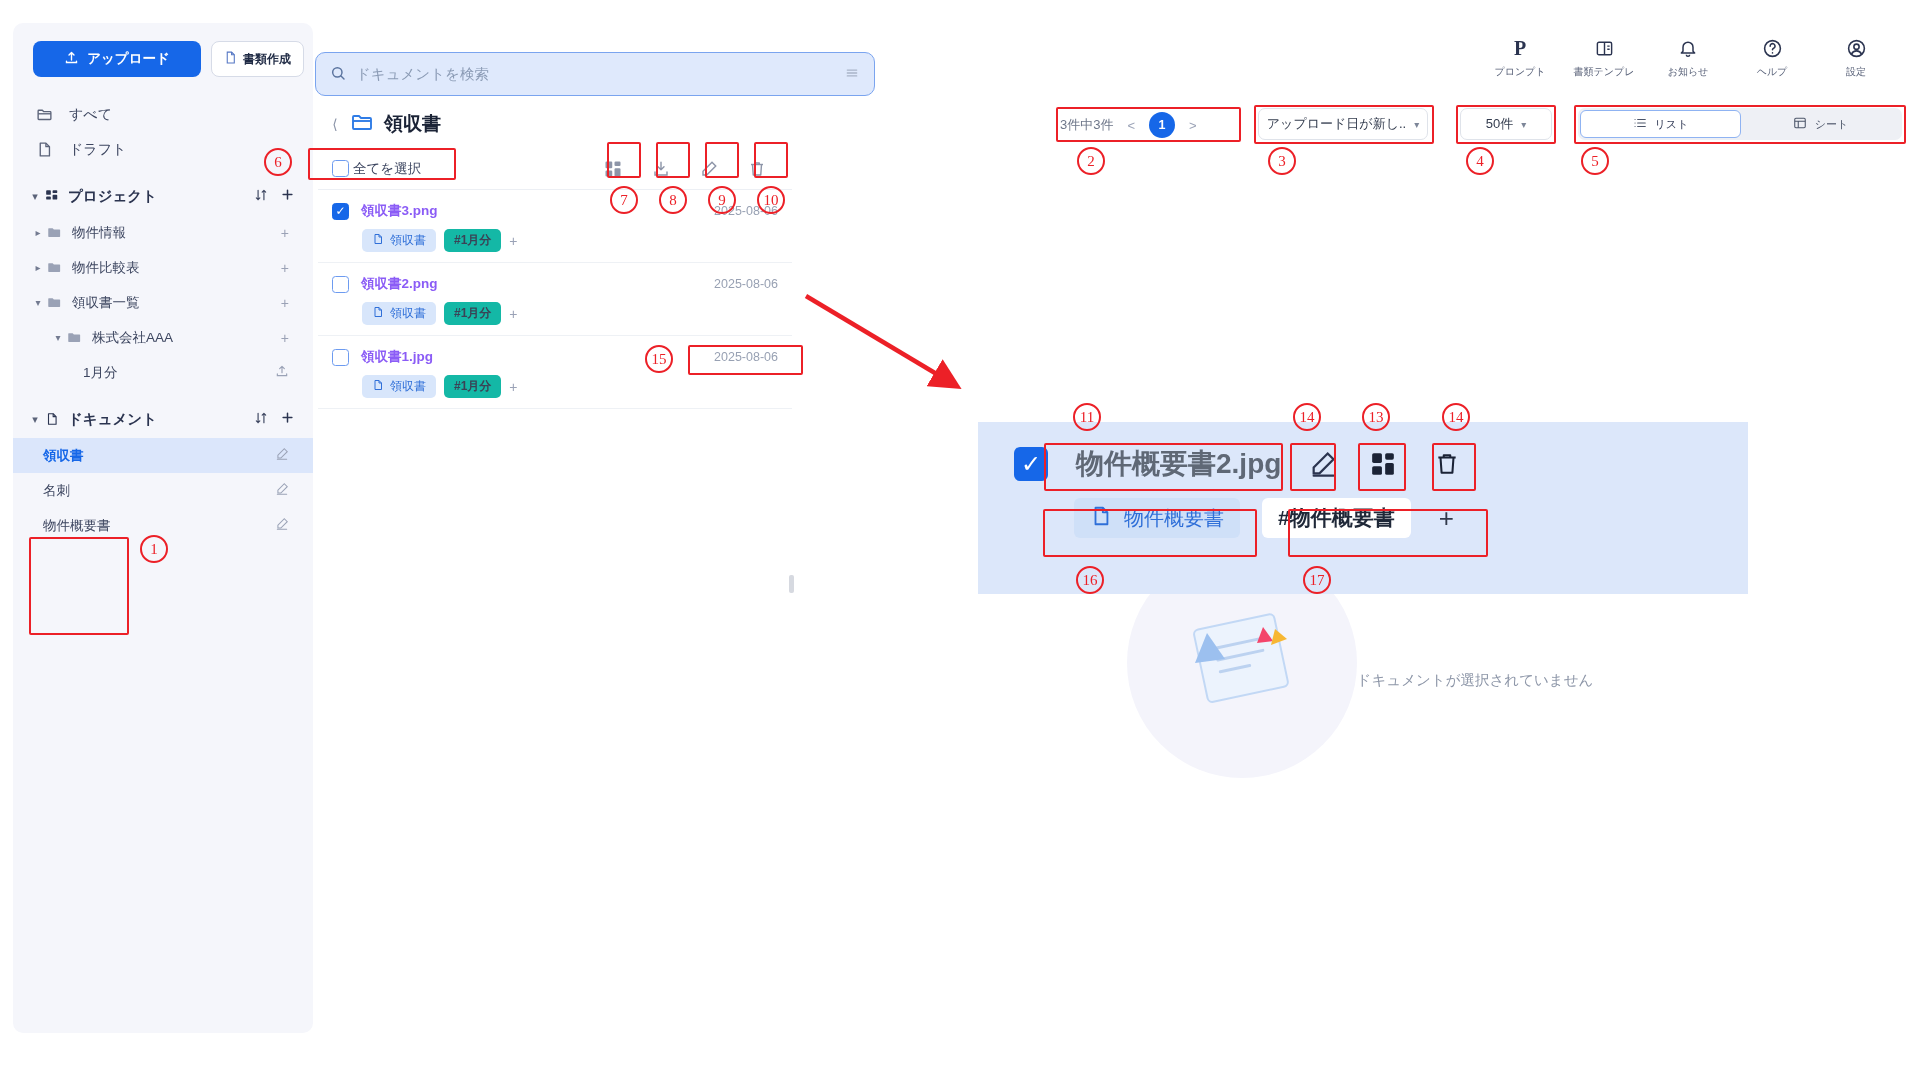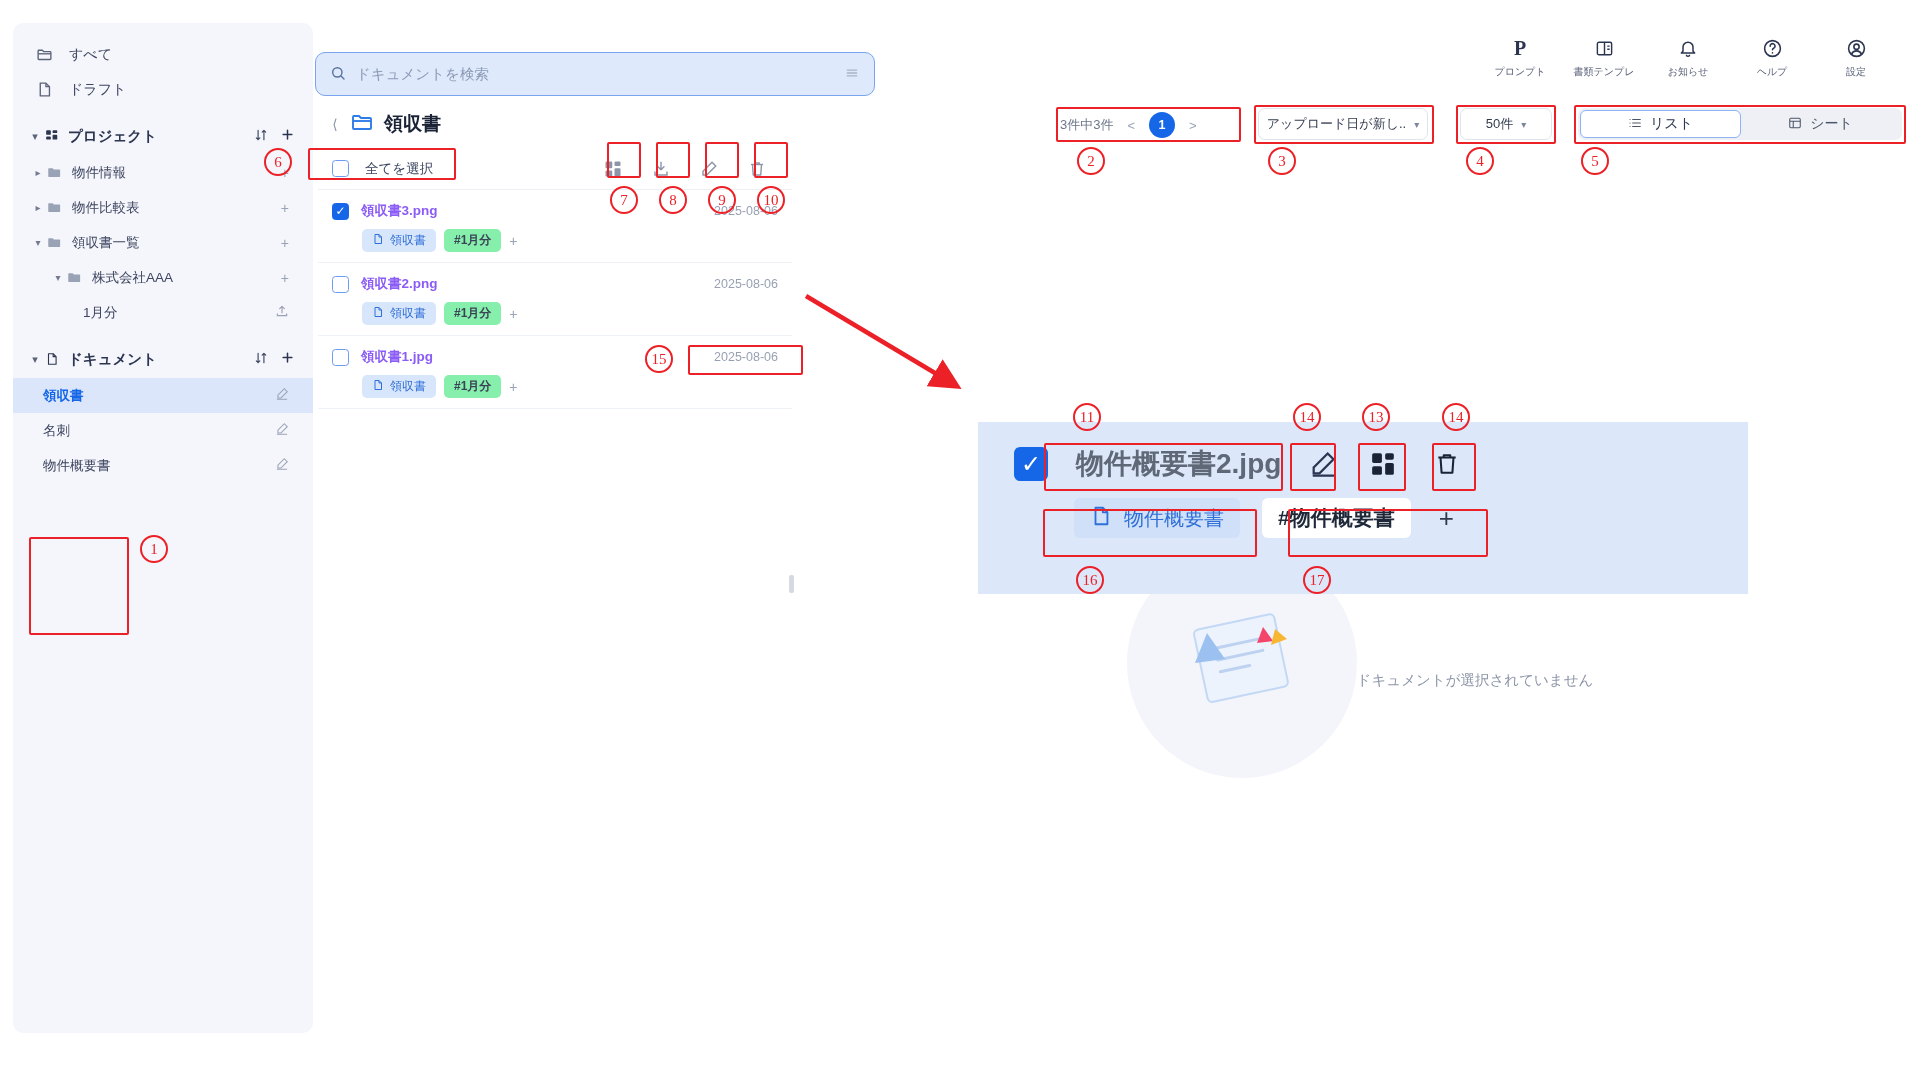--- a/index.html
+++ b/index.html
@@ -85,36 +85,36 @@
   
   .listpanel { position:absolute; left:318px; top:100px; width:474px; height:925px; background:#fff; }
   .lp-head { display:flex; align-items:center; gap:8px; height:48px; padding:0 10px; }
   .lp-back { color:#8b94a8; font-size:14px; width:14px; text-align:center; cursor:pointer; }
   .lp-title { display:flex; align-items:center; gap:10px; font-size:19px; font-weight:bold; color:#1b2336; }
 
   .lp-toolbar {
     display:flex; align-items:center; height:42px; padding:0 14px;
     border-bottom:1px solid #eceff4;
   }
-  .selall { display:flex; align-items:center; gap:16px; font-size:13.5px; color:#3d4660; cursor:pointer; }
+  .selall { display:flex; align-items:center; gap:4px; font-size:13.5px; color:#3d4660; cursor:pointer; }
   .sp1 { flex:1; }
   .tbicons { display:flex; align-items:center; gap:26px; padding-right:10px; }
   .tbic { width:22px; height:22px; display:flex; align-items:center; justify-content:center; color:#8d95a8; cursor:pointer; }
 
   .frow { padding:12px 14px 10px 14px; border-bottom:1px solid #eef1f5; }
   .frow-top { display:flex; align-items:center; gap:12px; }
   .fname { font-size:13.5px; font-weight:bold; color:#8b5cf6; }
   .fdate { font-size:12.5px; color:#98a1b3; }
   .frow-tags { display:flex; align-items:center; gap:8px; margin-top:9px; margin-left:30px; }
   .tag-doc {
     display:flex; align-items:center; gap:6px; height:23px; padding:0 10px;
     background:#d8e6fb; color:#2f6fd8; border-radius:5px; font-size:12px;
   }
   .tag-hash {
-    height:23px; padding:0 10px; background:#86efac; color:#3a4356;
+    height:23px; padding:0 10px; background:#14b8a6; color:#3a4356;
     border-radius:5px; font-size:12px; font-weight:bold;
     display:flex; align-items:center;
   }
   .tag-plus { color:#9aa2b6; font-size:14px; cursor:pointer; }
 
   .cbox {
     width:17px; height:17px; border:1.6px solid #6d9bf0; border-radius:3.5px;
     background:#fff; cursor:pointer; flex:0 0 auto;
   }
   .cbox.on {
@@ -134,21 +134,21 @@
   }
   #sortsel { left:1258px; top:108px; width:170px; }
   #cntsel  { left:1460px; top:108px; width:92px; }
 
   .viewtoggle {
     position:absolute; left:1578px; top:108px; width:324px; height:32px;
     background:#eef0f5; border-radius:7px; display:flex; padding:2px;
   }
   .vt {
     flex:1; display:flex; align-items:center; justify-content:center; gap:8px;
-    font-size:14px; color:#4b5468; border-radius:6px; cursor:pointer;text-align:right;
+    font-size:11px; color:#4b5468; border-radius:6px; cursor:pointer;text-align:right;
   }
   .vt.on { background:#fff; border:1px solid #8fb3f2; color:#2b3450; }
 
   
   .empty { position:absolute; left:800px; top:330px; width:1120px; height:700px; display:flex; flex-direction:row; align-items:center; justify-content:center; }
   .empty .circ {
     width:230px; height:230px; border-radius:50%; background:#f4f4fb;
     display:flex; align-items:center; justify-content:center; margin-bottom:34px;
   }
   .empty .txt { font-size:14.5px; color:#8d96a8; }
@@ -189,20 +189,40 @@
   }
   .co-plus { font-size:26px; color:#31394b; }
 </style>
 </head>
 <body>
 
 <div id="root">
 
   <div class="sidebar">
 
+    <div class="side-actions">
+      <div class="btn-upload">
+        <span>
+          <svg width="15" height="15" viewBox="0 0 24 24" fill="none" stroke="#fff" stroke-width="2.2" stroke-linecap="round">
+              <path d="M12 16V4M12 4l-4 4M12 4l4 4"></path>
+              <path d="M4 18v2h16v-2"></path>
+            </svg>
+        </span>
+        <span>アップロード</span>
+      </div>
+      <div class="btn-create">
+        <span>
+          <svg width="13" height="13" viewBox="0 0 24 24" fill="none" stroke="#5577c4" stroke-width="2">
+              <path d="M6 2h8l5 5v15H6z"></path>
+              <path d="M14 2v5h5"></path>
+            </svg>
+        </span>
+        <span>書類作成</span>
+      </div>
+    </div>
 
     <div class="side-nav">
       <div class="snav">
         <span class="ic">
           <svg width="17" height="17" viewBox="0 0 24 24" fill="none" stroke="#5b6379" stroke-width="1.9" stroke-linejoin="round">
               <path d="M3 7a1 1 0 011-1h5l2 2h9a1 1 0 011 1v9a1 1 0 01-1 1H4a1 1 0 01-1-1z"></path>
               <path d="M3 11h18"></path>
             </svg>
         </span>
         <span>すべて</span>

